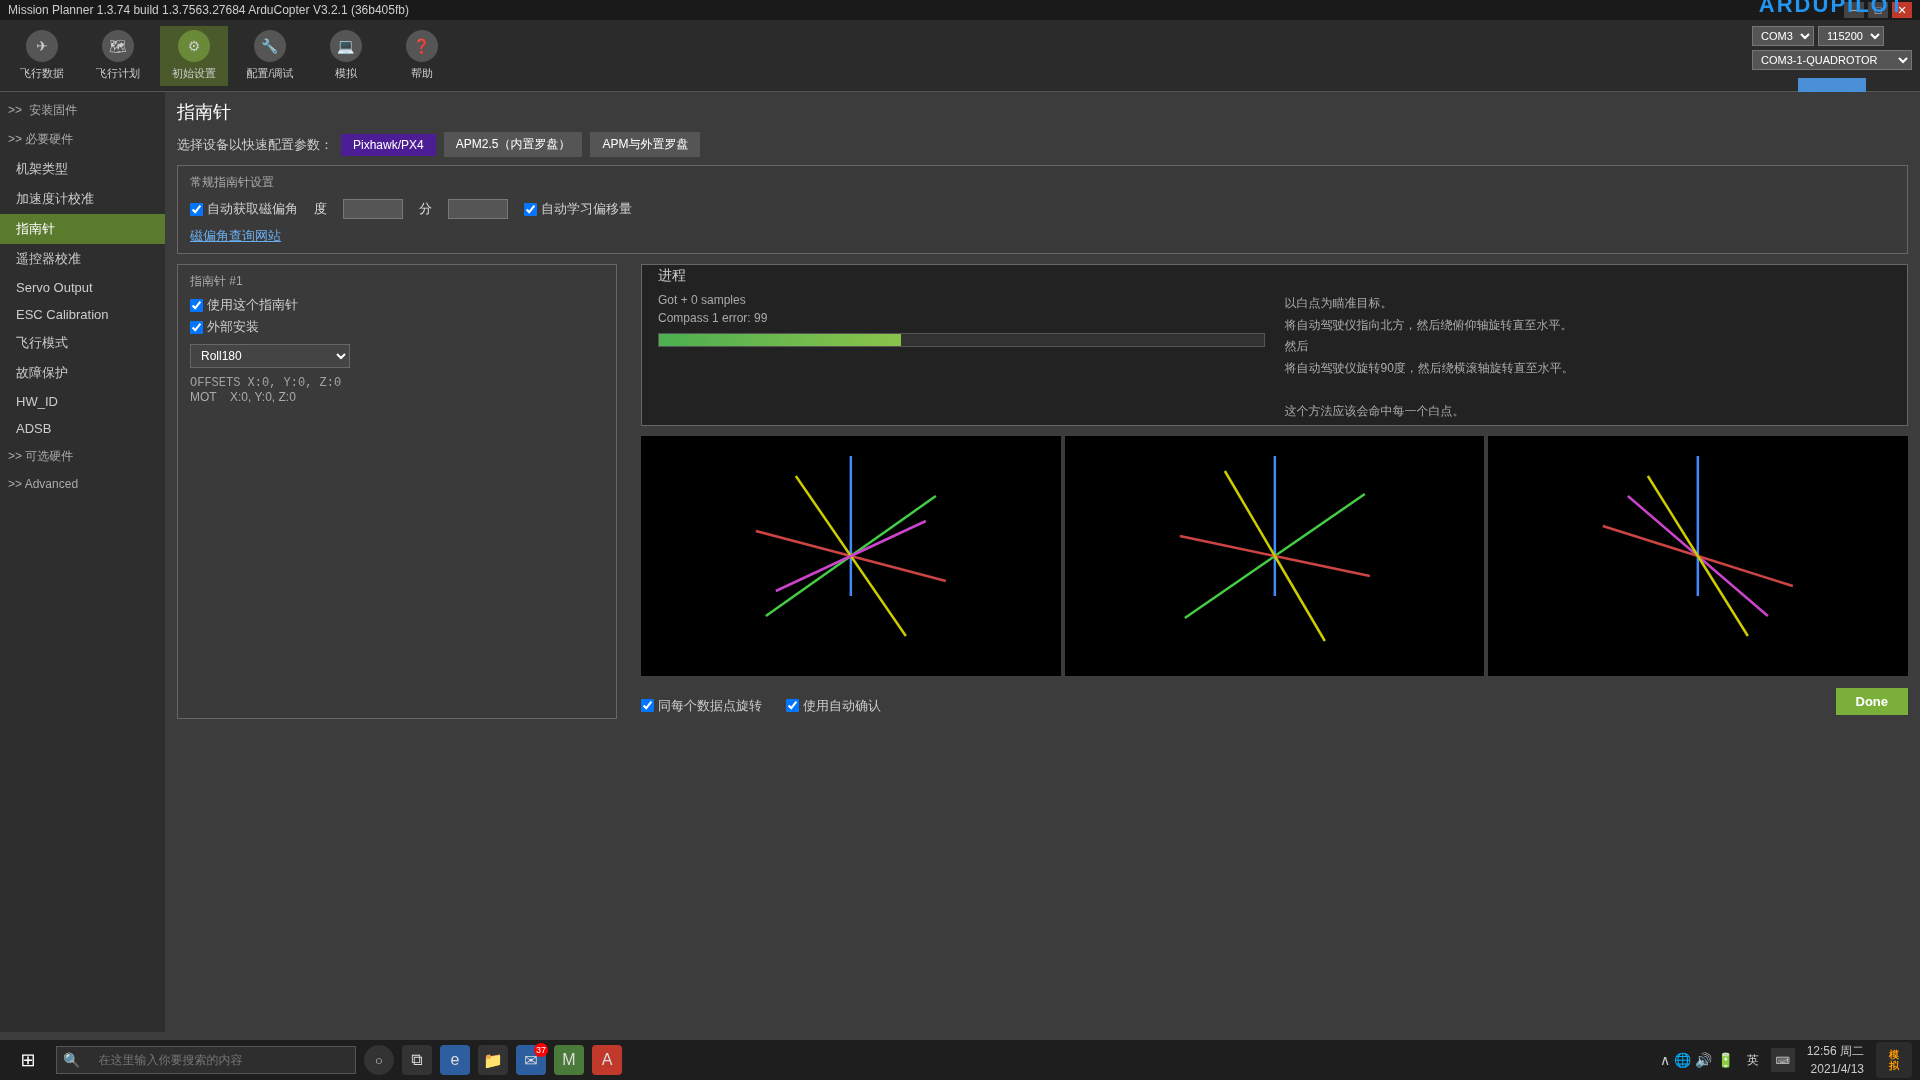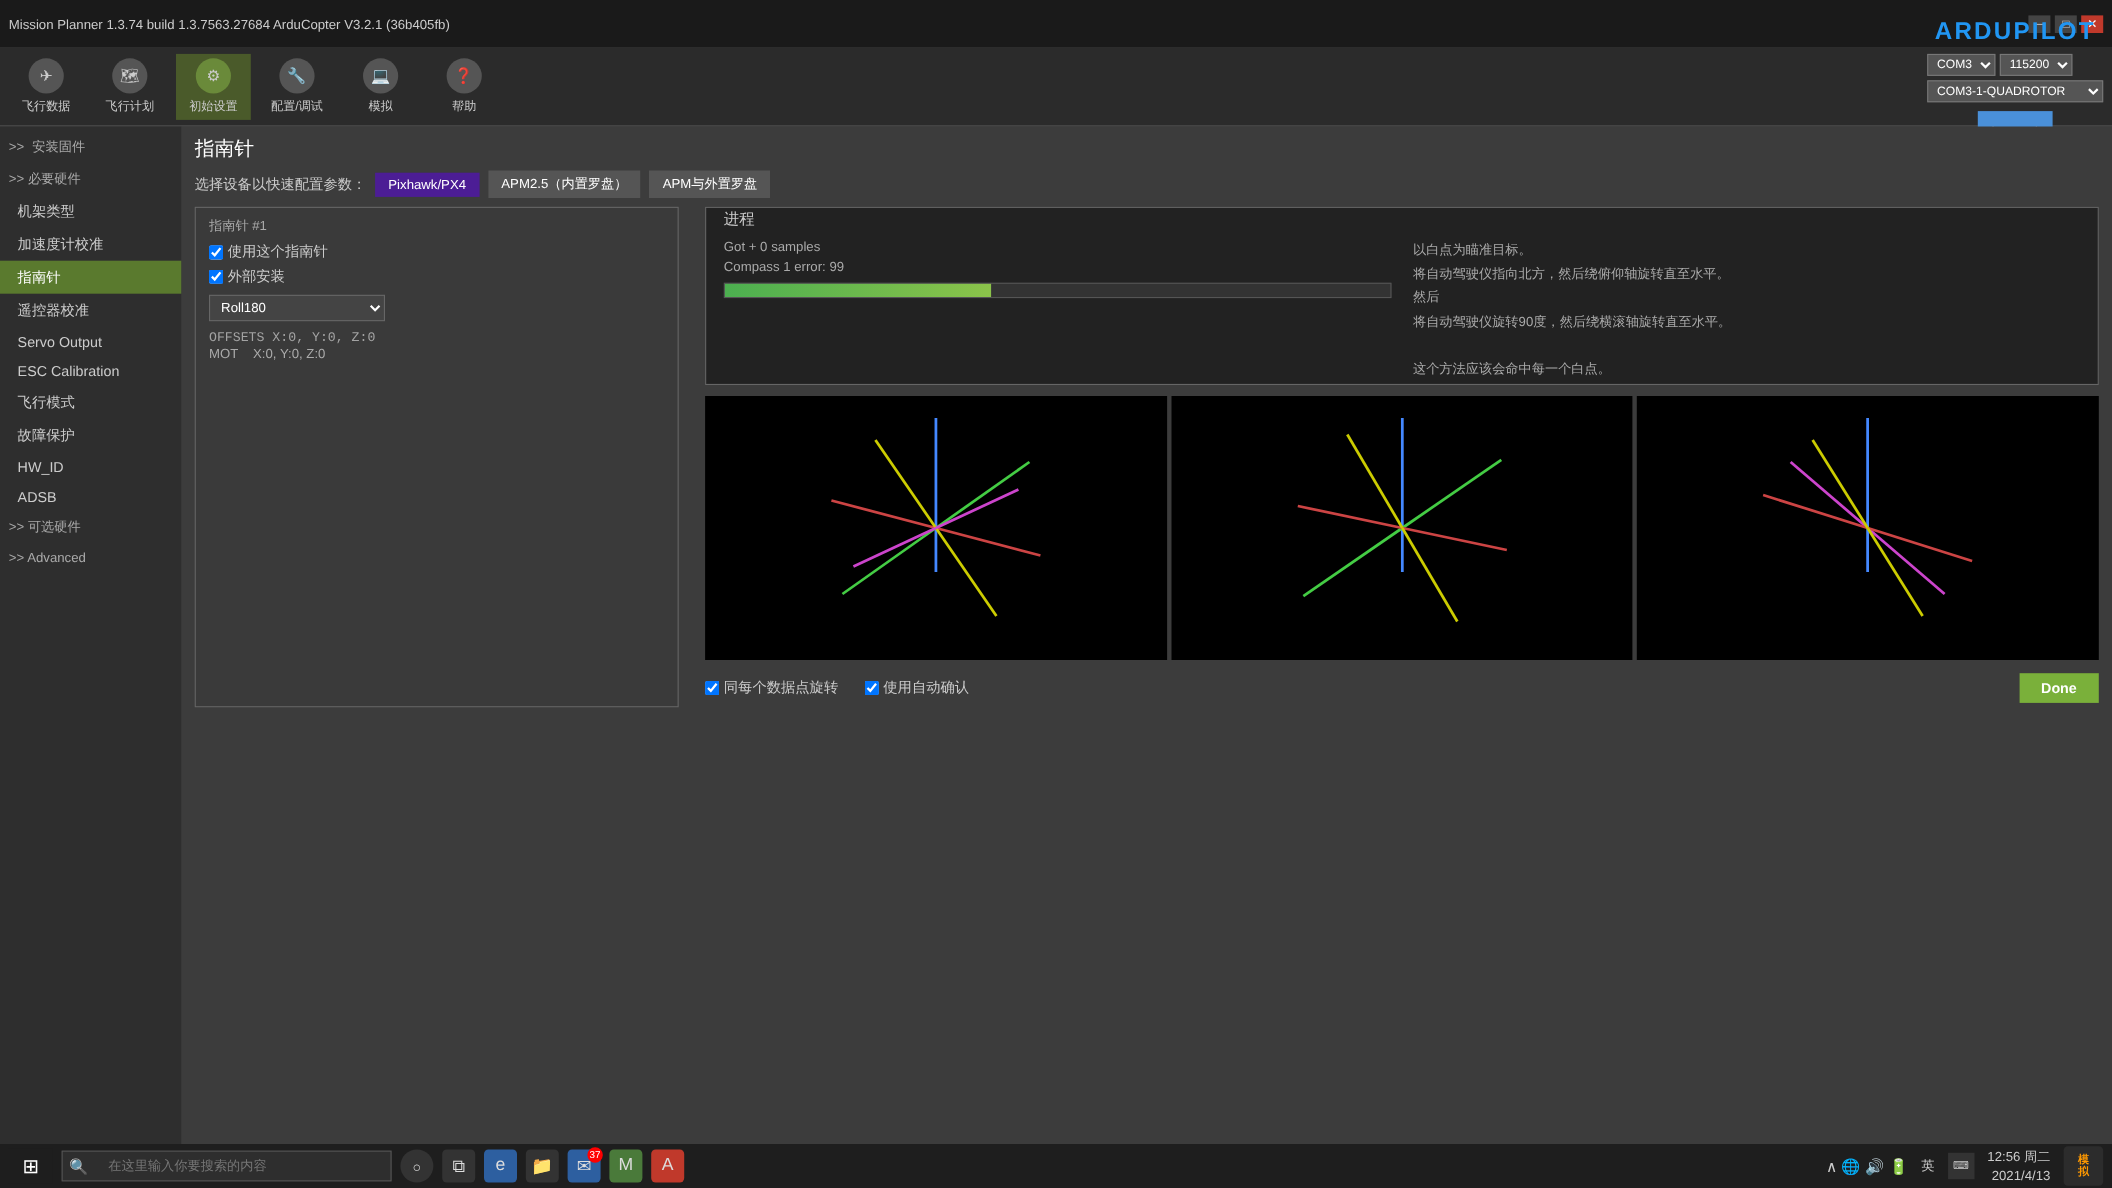--- a/index.html
+++ b/index.html
@@ -8,21 +8,21 @@
       height: 1080px;
       background: #3c3c3c;
       font-family: 'Microsoft YaHei', Arial, sans-serif;
       font-size: 13px;
       color: #ddd;
       overflow: hidden;
     }
 
     
     #titlebar {
-      height: 43px;
+      height: 20px;
       background: #1a1a1a;
       display: flex;
       align-items: center;
       justify-content: space-between;
       padding: 0 8px;
       color: #ccc;
       font-size: 12px;
     }
     #titlebar-controls {
       display: flex;
@@ -290,21 +290,21 @@
 
     
     .axes-svg {
       width: 100%;
       height: 100%;
     }
 
     
     .bottom-row {
       display: flex;
-      align-items: center;
+      align-items: flex-end;
       justify-content: space-between;
       padding: 4px 0;
     }
     .bottom-checkboxes {
       display: flex;
       gap: 24px;
     }
     .done-btn {
       background: #7ab03a;
       color: #fff;
@@ -506,20 +506,40 @@
   <div id="content">
     <div id="page-title">指南针</div>
 
     <div class="quick-config-row">
       <span>选择设备以快速配置参数：</span>
       <button class="quick-btn green">Pixhawk/PX4</button>
       <button class="quick-btn gray">APM2.5（内置罗盘）</button>
       <button class="quick-btn gray">APM与外置罗盘</button>
     </div>
 
+    <div class="settings-box">
+      <div class="settings-box-title">常规指南针设置</div>
+      <div class="settings-row">
+        <label class="checkbox-label">
+          <input type="checkbox" checked="" style="">
+          <span>自动获取磁偏角</span>
+        </label>
+        <span>度</span>
+        <input class="input-field" type="text" value="" style="">
+        <span>分</span>
+        <input class="input-field" type="text" value="" style="">
+        <label class="checkbox-label">
+          <input type="checkbox" checked="" style="">
+          <span>自动学习偏移量</span>
+        </label>
+      </div>
+      <div style="margin-top:8px;">
+        <a class="link-text">磁偏角查询网站</a>
+      </div>
+    </div>
 
     <div style="display:flex; gap:12px;">
 
       <div class="compass-box">
         <div class="compass-box-title">指南针 #1</div>
         <label class="checkbox-label" style="margin-bottom:4px;">
           <input type="checkbox" checked="" style="">
           <span>使用这个指南针</span>
         </label>
         <label class="checkbox-label" style="margin-bottom:8px;">

